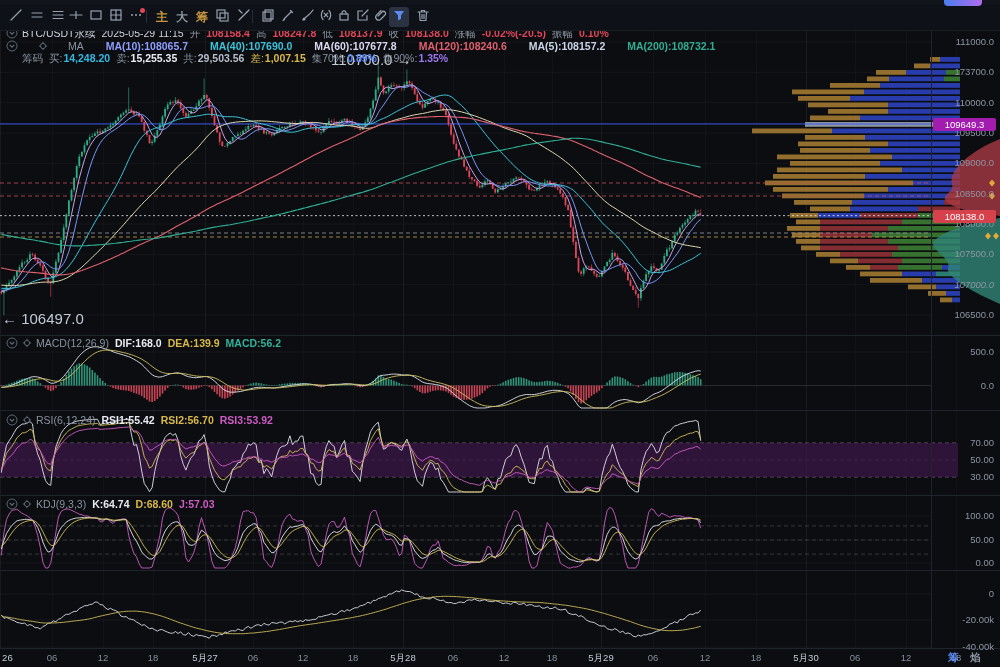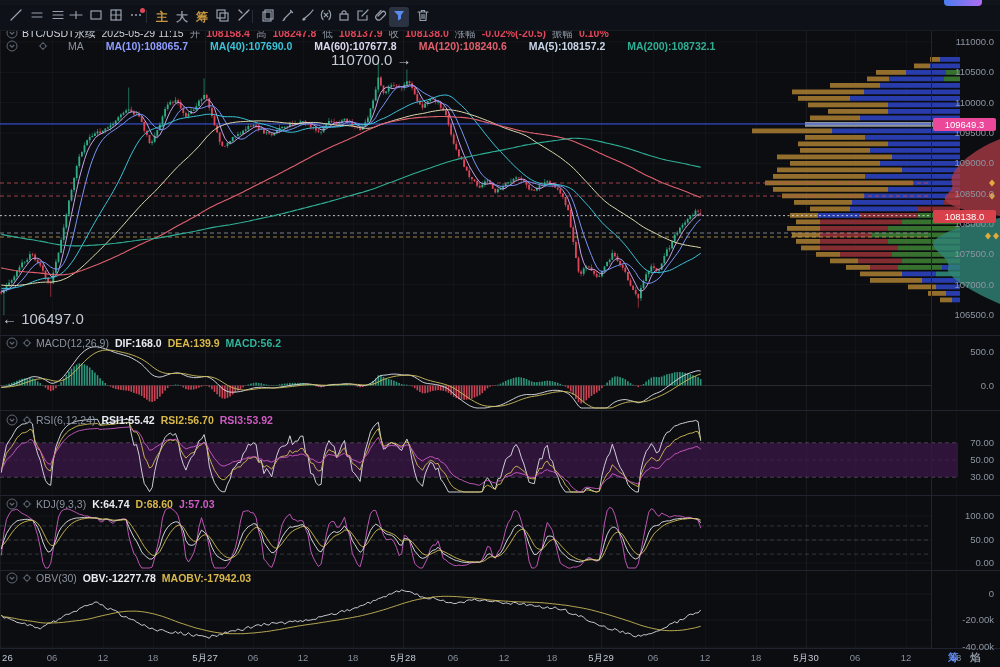--- a/index.html
+++ b/index.html
@@ -657,20 +657,35 @@
         </svg>
       </div>
       <span class="seg" style="color: rgb(139, 147, 160); font-weight: normal;">MA</span>
       <span class="seg" style="color: rgb(143, 157, 255); font-weight: bold;">MA(10):108065.7</span>
       <span class="seg" style="color: rgb(58, 195, 217); font-weight: bold;">MA(40):107690.0</span>
       <span class="seg" style="color: rgb(220, 215, 240); font-weight: bold;">MA(60):107677.8</span>
       <span class="seg" style="color: rgb(224, 96, 110); font-weight: bold;">MA(120):108240.6</span>
       <span class="seg" style="color: rgb(201, 212, 230); font-weight: bold;">MA(5):108157.2</span>
       <span class="seg" style="color: rgb(47, 174, 148); font-weight: bold;">MA(200):108732.1</span>
     </div>
+    <div class="legend-row" style="top: 52px; left: 22px;">
+      <span class="seg" style="color: rgb(139, 147, 160); font-weight: normal;">筹码</span>
+      <span class="seg tight" style="color: rgb(139, 147, 160); font-weight: normal;">买:</span>
+      <span class="seg" style="color: rgb(53, 184, 224); font-weight: bold;">14,248.20</span>
+      <span class="seg tight" style="color: rgb(139, 147, 160); font-weight: normal;">卖:</span>
+      <span class="seg" style="color: rgb(232, 235, 241); font-weight: bold;">15,255.35</span>
+      <span class="seg tight" style="color: rgb(139, 147, 160); font-weight: normal;">共:</span>
+      <span class="seg" style="color: rgb(183, 190, 201); font-weight: bold;">29,503.56</span>
+      <span class="seg tight" style="color: rgb(217, 184, 74);">差:</span>
+      <span class="seg" style="color: rgb(217, 184, 74); font-weight: bold;">1,007.15</span>
+      <span class="seg tight" style="color: rgb(139, 147, 160); font-weight: normal;">集70%:</span>
+      <span class="seg" style="color: rgb(95, 138, 245); font-weight: bold;">0.89%</span>
+      <span class="seg tight" style="color: rgb(139, 147, 160); font-weight: normal;">集90%:</span>
+      <span class="seg" style="color: rgb(157, 119, 240); font-weight: bold;">1.35%</span>
+    </div>
     <div class="legend-row" style="top: 337px;">
       <div class="icn">
         <svg width="12" height="12" viewBox="0 0 12 12">
           <circle cx="6" cy="6" r="5" stroke="#5e6672" fill="none"></circle>
           <path d="M3.8,5 L6,7.2 L8.2,5" stroke="#5e6672" fill="none" stroke-width="1.1"></path>
         </svg>
       </div>
       <div class="icn">
         <svg width="10" height="10" viewBox="0 0 10 10">
           <circle cx="5" cy="5" r="2.6" stroke="#5e6672" fill="none"></circle>
@@ -711,59 +726,42 @@
         <svg width="10" height="10" viewBox="0 0 10 10">
           <circle cx="5" cy="5" r="2.6" stroke="#5e6672" fill="none"></circle>
           <path d="M5,0.8 V2 M5,8 V9.2 M0.8,5 H2 M8,5 H9.2" stroke="#5e6672" stroke-width="1"></path>
         </svg>
       </div>
       <span class="seg" style="color: rgb(139, 147, 160); font-weight: normal;">KDJ(9,3,3)</span>
       <span class="seg" style="color: rgb(232, 235, 241); font-weight: bold;">K:64.74</span>
       <span class="seg" style="color: rgb(217, 184, 74); font-weight: bold;">D:68.60</span>
       <span class="seg" style="color: rgb(207, 91, 196); font-weight: bold;">J:57.03</span>
     </div>
-    <div class="legend-row" style="top: 572px;">
-      <div class="icn">
-        <svg width="12" height="12" viewBox="0 0 12 12">
-          <circle cx="6" cy="6" r="5" stroke="#5e6672" fill="none"></circle>
-          <path d="M3.8,5 L6,7.2 L8.2,5" stroke="#5e6672" fill="none" stroke-width="1.1"></path>
-        </svg>
-      </div>
-      <div class="icn">
-        <svg width="10" height="10" viewBox="0 0 10 10">
-          <circle cx="5" cy="5" r="2.6" stroke="#5e6672" fill="none"></circle>
-          <path d="M5,0.8 V2 M5,8 V9.2 M0.8,5 H2 M8,5 H9.2" stroke="#5e6672" stroke-width="1"></path>
-        </svg>
-      </div>
-      <span class="seg" style="color: rgb(139, 147, 160); font-weight: normal;">OBV(30)</span>
-      <span class="seg" style="color: rgb(232, 235, 241); font-weight: bold;">OBV:-12277.78</span>
-      <span class="seg" style="color: rgb(217, 184, 74); font-weight: bold;">MAOBV:-17942.03</span>
-    </div>
     <div class="axis-lbl" style="top: 36px;">111000.0</div>
-    <div class="axis-lbl" style="top: 66.3px;">110500.0</div>
+    <div class="axis-lbl" style="top: 66.3px;">173700.0</div>
     <div class="axis-lbl" style="top: 96.7px;">110000.0</div>
     <div class="axis-lbl" style="top: 127px;">109500.0</div>
     <div class="axis-lbl" style="top: 157.3px;">109000.0</div>
     <div class="axis-lbl" style="top: 187.7px;">108500.0</div>
     <div class="axis-lbl" style="top: 218px;">108000.0</div>
     <div class="axis-lbl" style="top: 248.3px;">107500.0</div>
-    <div class="axis-lbl" style="top: 278.7px;">107000.0</div>
+    <div class="axis-lbl" style="top: 278.7px; font-style: italic;">107000.0</div>
     <div class="axis-lbl" style="top: 309px;">106500.0</div>
     <div class="axis-lbl" style="top: 346px;">500.0</div>
     <div class="axis-lbl" style="top: 379.5px;">0.0</div>
     <div class="axis-lbl" style="top: 437px;">70.00</div>
     <div class="axis-lbl" style="top: 454px;">50.00</div>
     <div class="axis-lbl" style="top: 471px;">30.00</div>
     <div class="axis-lbl" style="top: 510px;">100.00</div>
     <div class="axis-lbl" style="top: 534px;">50.00</div>
     <div class="axis-lbl" style="top: 557px;">0.00</div>
     <div class="axis-lbl" style="top: 588px;">0</div>
     <div class="axis-lbl" style="top: 614px;">-20.00k</div>
     <div class="axis-lbl" style="top: 641px;">-40.00k</div>
-    <div class="badge" style="top: 118px; background: #ec4899;">109649.3</div>
+    <div class="badge" style="top: 118px; background: #a21caf;">109649.3</div>
     <div class="badge" style="top: 210px; background: rgb(214, 65, 75);">108138.0</div>
     <div class="marker" style="left: 2px; top: 310px;">← 106497.0</div>
     <div class="marker" style="left: 331px; top: 51px;">110700.0 →</div>
     <div class="tlabel day" style="left: 0px;">5月26</div>
     <div class="tlabel" style="left: 52px;">06</div>
     <div class="tlabel" style="left: 103px;">12</div>
     <div class="tlabel" style="left: 153px;">18</div>
     <div class="tlabel day" style="left: 205px;">5月27</div>
     <div class="tlabel" style="left: 253px;">06</div>
     <div class="tlabel" style="left: 303px;">12</div>

